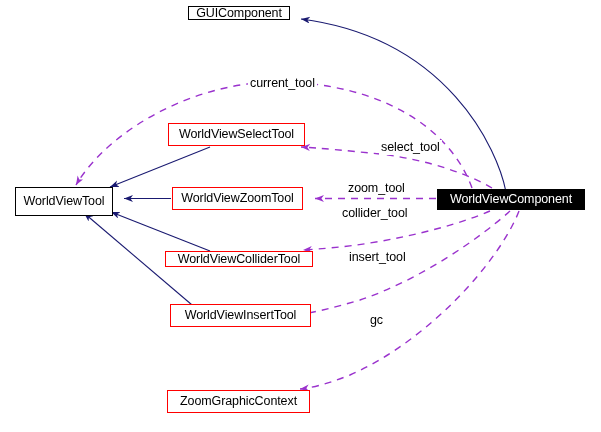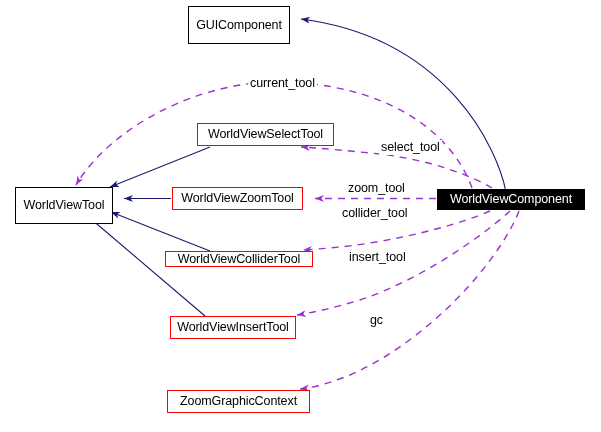--- a/index.html
+++ b/index.html
@@ -92,45 +92,45 @@
 
     <path d="M436,198.5 L315,198.5" fill="none" stroke="#9a32cd" stroke-width="1.4" stroke-dasharray="7,6" marker-end="url(#arrow-usage)"></path>
 
     <path d="M490,211 C465,222 420,235 370,243 C345,247 320,249 303,250" fill="none" stroke="#9a32cd" stroke-width="1.4" stroke-dasharray="7,6" marker-end="url(#arrow-usage)"></path>
 
     <path d="M510,211 C480,238 420,280 360,300 C330,309 310,313 297,315" fill="none" stroke="#9a32cd" stroke-width="1.4" stroke-dasharray="7,6" marker-end="url(#arrow-usage)"></path>
 
     <path d="M519,211 C500,260 430,340 350,375 C325,385 310,388 300,389" fill="none" stroke="#9a32cd" stroke-width="1.4" stroke-dasharray="7,6" marker-end="url(#arrow-usage)"></path>
   </svg>
 
-  <div class="node node-plain" style="left:188px; top:6px; width:102px; height:38px;">
+  <div class="node node-plain" style="left:188px; top:6px; width:102px; height:14px;">
     <span>GUIComponent</span>
   </div>
 
-  <div class="node node-red" style="left:168px; top:123px; width:137px; height:23px;margin-left:29px;">
+  <div class="node node-red" style="left:168px; top:123px; width:137px; height:23px;">
     <span>WorldViewSelectTool</span>
   </div>
 
-  <div class="node node-plain" style="left:15px; top:187px; width:98px; height:37px;">
+  <div class="node node-plain" style="left:15px; top:187px; width:98px; height:29px;">
     <span>WorldViewTool</span>
   </div>
 
   <div class="node node-red" style="left:172px; top:187px; width:131px; height:23px;">
     <span>WorldViewZoomTool</span>
   </div>
 
   <div class="node node-focus" style="left:437px; top:189px; width:148px; height:21px;">
     <span>WorldViewComponent</span>
   </div>
 
   <div class="node node-red" style="left:165px; top:251px; width:148px; height:16px;">
     <span>WorldViewColliderTool</span>
   </div>
 
-  <div class="node node-red" style="left:170px; top:316px; width:126px; height:23px;">
+  <div class="node node-red" style="left:170px; top:304px; width:141px; height:23px;">
     <span>WorldViewInsertTool</span>
   </div>
 
   <div class="node node-red" style="left:167px; top:390px; width:143px; height:23px;">
     <span>ZoomGraphicContext</span>
   </div>
 
   <div class="edge-label" style="left:200px; top:76px;margin-left:48px;">current_tool</div>
   <div class="edge-label" style="left:337px; top:140px;margin-left:42px;">select_tool</div>
   <div class="edge-label" style="left:346px; top:181px;">zoom_tool</div>

